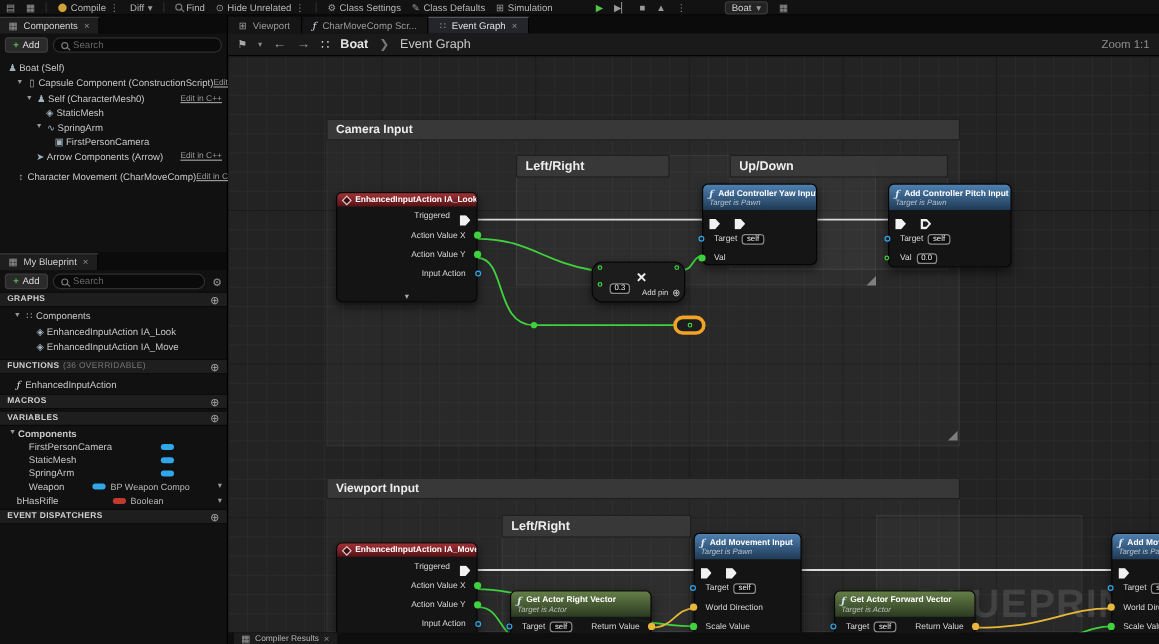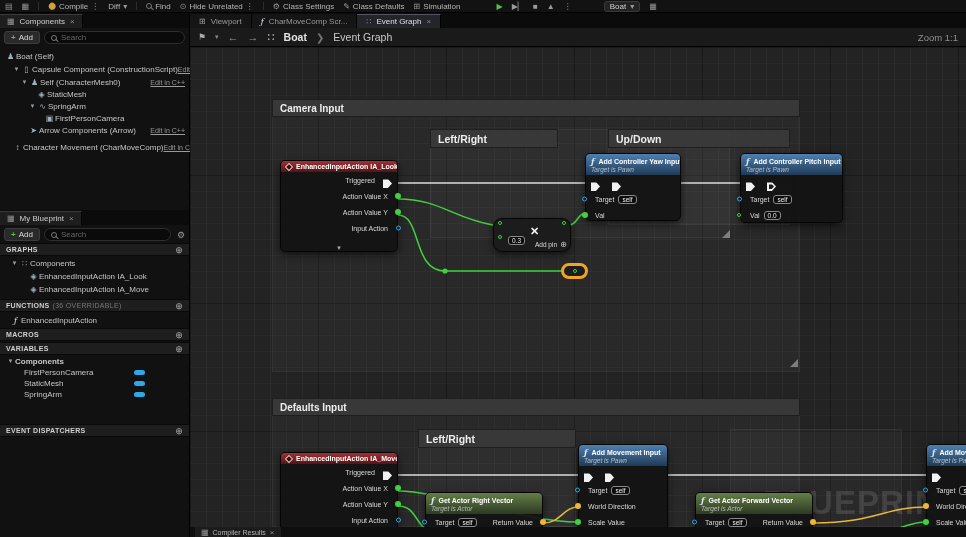--- a/index.html
+++ b/index.html
@@ -282,20 +282,32 @@
       <span class="pill" style="margin-left:auto;margin-right:40px"></span>
     </div>
     <div class="trow" style="top:167px;padding-left:24px">
       <span>StaticMesh</span>
       <span class="pill" style="margin-left:auto;margin-right:40px"></span>
     </div>
     <div class="trow" style="top:178px;padding-left:24px">
       <span>SpringArm</span>
       <span class="pill" style="margin-left:auto;margin-right:40px"></span>
     </div>
+    <div class="trow" style="top:189px;padding-left:24px">
+      <span>Weapon</span>
+      <span class="pill" style="margin-left:auto"></span>
+      <span class="vtype">BP Weapon Compo</span>
+      <span class="vchev">▾</span>
+    </div>
+    <div class="trow" style="top:201px;padding-left:14px">
+      <span>bHasRifle</span>
+      <span class="pill red" style="margin-left:auto"></span>
+      <span class="vtype">Boolean</span>
+      <span class="vchev">▾</span>
+    </div>
     <div class="shead" style="top:214px">
       <span>EVENT DISPATCHERS</span>
       <span class="plusc">⊕</span>
     </div>
   </div>
 
   <div class="gtabbar">
     <div class="gtab">
       <span class="tico">⊞</span>
       <span>Viewport</span>
@@ -334,21 +346,21 @@
     <div class="chead big" style="left:82px;top:52px;width:528px;height:18px">
         <span>Camera Input</span>
       </div>
     <div class="chead smallc" style="left:240px;top:82px;width:128px;height:19px">
         <span>Left/Right</span>
       </div>
     <div class="chead smallc" style="left:418px;top:82px;width:182px;height:19px">
         <span>Up/Down</span>
       </div>
     <div class="chead big" style="left:82px;top:351px;width:528px;height:18px">
-        <span>Defaults Input</span>
+        <span>Viewport Input</span>
       </div>
     <div class="chead smallc" style="left:228px;top:382px;width:158px;height:19px">
         <span>Left/Right</span>
       </div>
 
     <div class="handle" style="left:532px;top:183px"></div>
     <div class="handle" style="left:600px;top:312px"></div>
 
     <div class="wm">BLUEPRINT</div>
 

